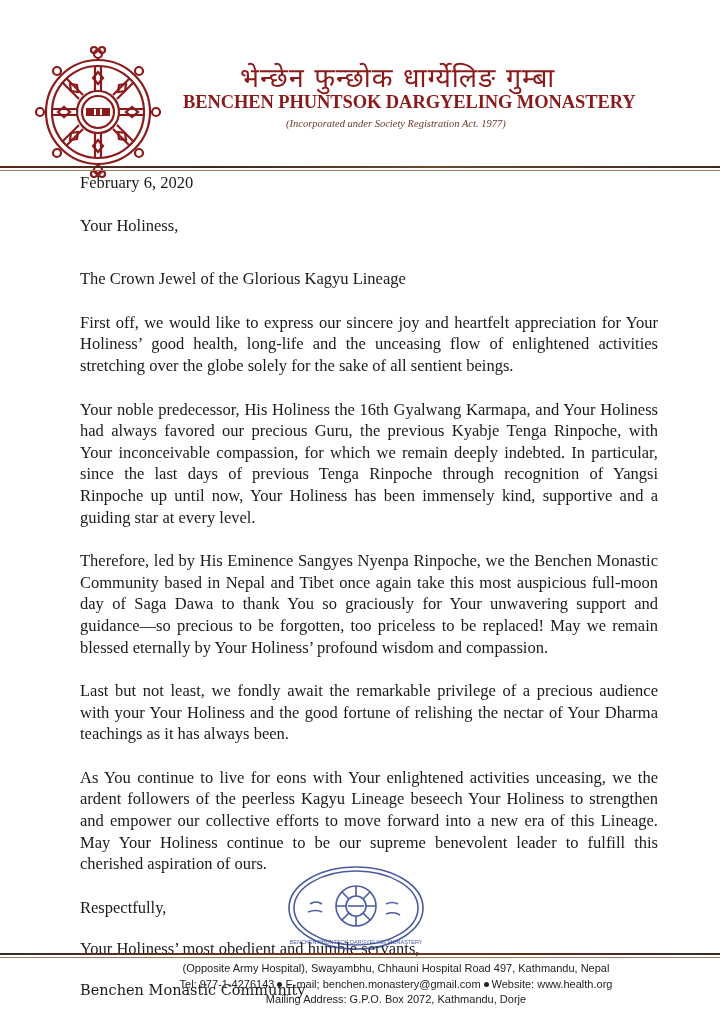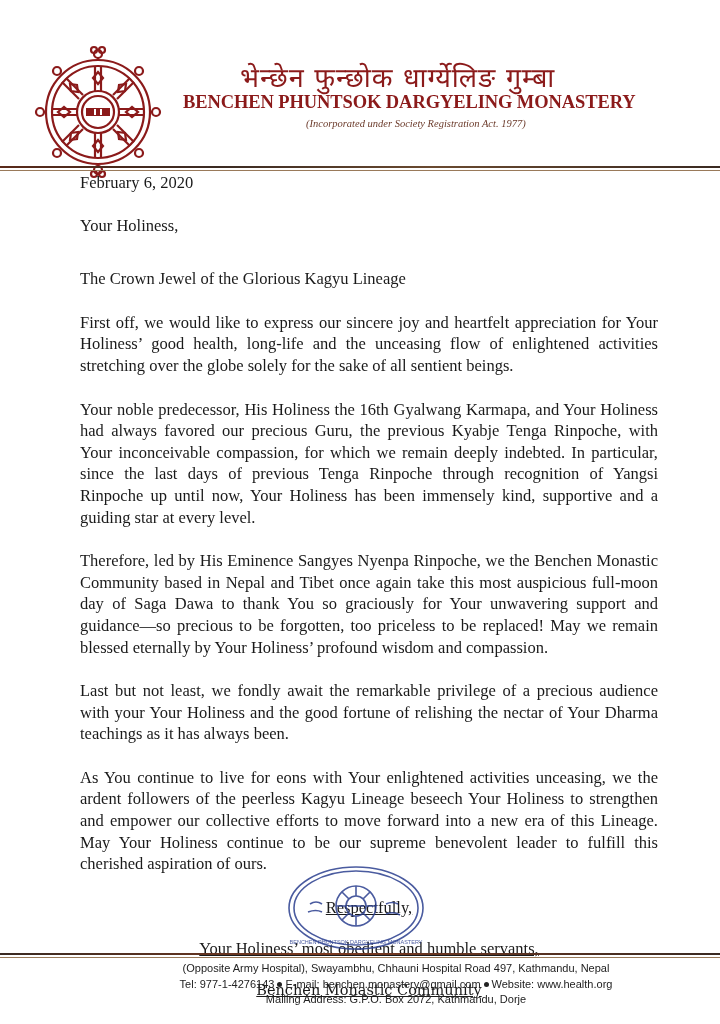--- a/index.html
+++ b/index.html
@@ -1,31 +1,31 @@
 <!DOCTYPE html>
 <html><head>
 <meta charset="utf-8">
 <style>
   html, body { margin:0; padding:0; }
   body { width:720px; height:1024px; background:#ffffff; position:relative; overflow:hidden; font-family:"Liberation Serif", serif; color:#1a1a1a; }
   .logo { position:absolute; left:28px; top:42px; width:140px; height:140px; }
   .hdr-dev { position:absolute; left:240px; top:58px; font-family:"DejaVu Serif", serif; font-size:27px; color:#8b1a1a; letter-spacing:1px; white-space:nowrap; }
   .hdr-en { position:absolute; left:183px; top:92px; width:470px; font-family:"Liberation Serif", serif; font-weight:bold; font-size:18.5px; color:#8b1a1a; white-space:nowrap; letter-spacing:-0.1px; }
-  .hdr-sub { position:absolute; left:286px; top:118px; font-family:"Liberation Serif", serif; font-style:italic; font-size:10.5px; color:#6b3a2a; white-space:nowrap;margin-left:20px; }
+  .hdr-sub { position:absolute; left:286px; top:118px; font-family:"Liberation Serif", serif; font-style:italic; font-size:10.5px; color:#6b3a2a; white-space:nowrap; }
   .rule { position:absolute; left:0; width:720px; }
   .rule-top { top:166px; height:2px; background:linear-gradient(to right,#5a2a1a,#3a2a22 30%,#6a4a30 60%,#3a2a22); }
   .rule-top2 { top:170px; height:1px; background:#9a7a5a; }
   .rule-bot { top:953px; height:2px; background:linear-gradient(to right,#3a2a22,#7a3a20 45%,#3a2a22); }
   .rule-bot2 { top:957px; height:1px; background:#9a7a5a; }
   .letter { position:absolute; left:80px; top:172px; width:578px; font-size:16.5px; line-height:21.6px; }
   .letter p { margin:0 0 22px 0; text-align:justify; }
   .letter .date { margin-bottom:21px; }
   .subject-title { font-weight:bold; font-family:"DejaVu Serif", serif; font-size:14.5px; display:block; letter-spacing:-0.2px; }
   .subject-sub { display:block;margin-top:32px; }
-  .closing-lines p { margin-bottom:20px; text-align:center;text-decoration:underline; }
+  .closing-lines p { margin-bottom:20px; text-align:left; }
   .sig { font-family:"DejaVu Serif", serif; font-size:14.5px; }
   .stamp { position:absolute; left:286px; top:864px; width:140px; height:88px; }
   .footer { position:absolute; left:0; top:961px; width:720px; text-align:center; font-family:"Liberation Sans", sans-serif; font-size:11px; line-height:15.5px; color:#222;margin-left:36px; }
   .footer .dot { display:inline-block; width:5px; height:5px; border-radius:50%; background:#222; vertical-align:middle; margin:0 3px; }
 </style>
 </head>
 <body>
 
 <svg class="logo" viewBox="0 0 140 140">
   <g fill="none" stroke="#8b1a1a" stroke-width="2.2">

